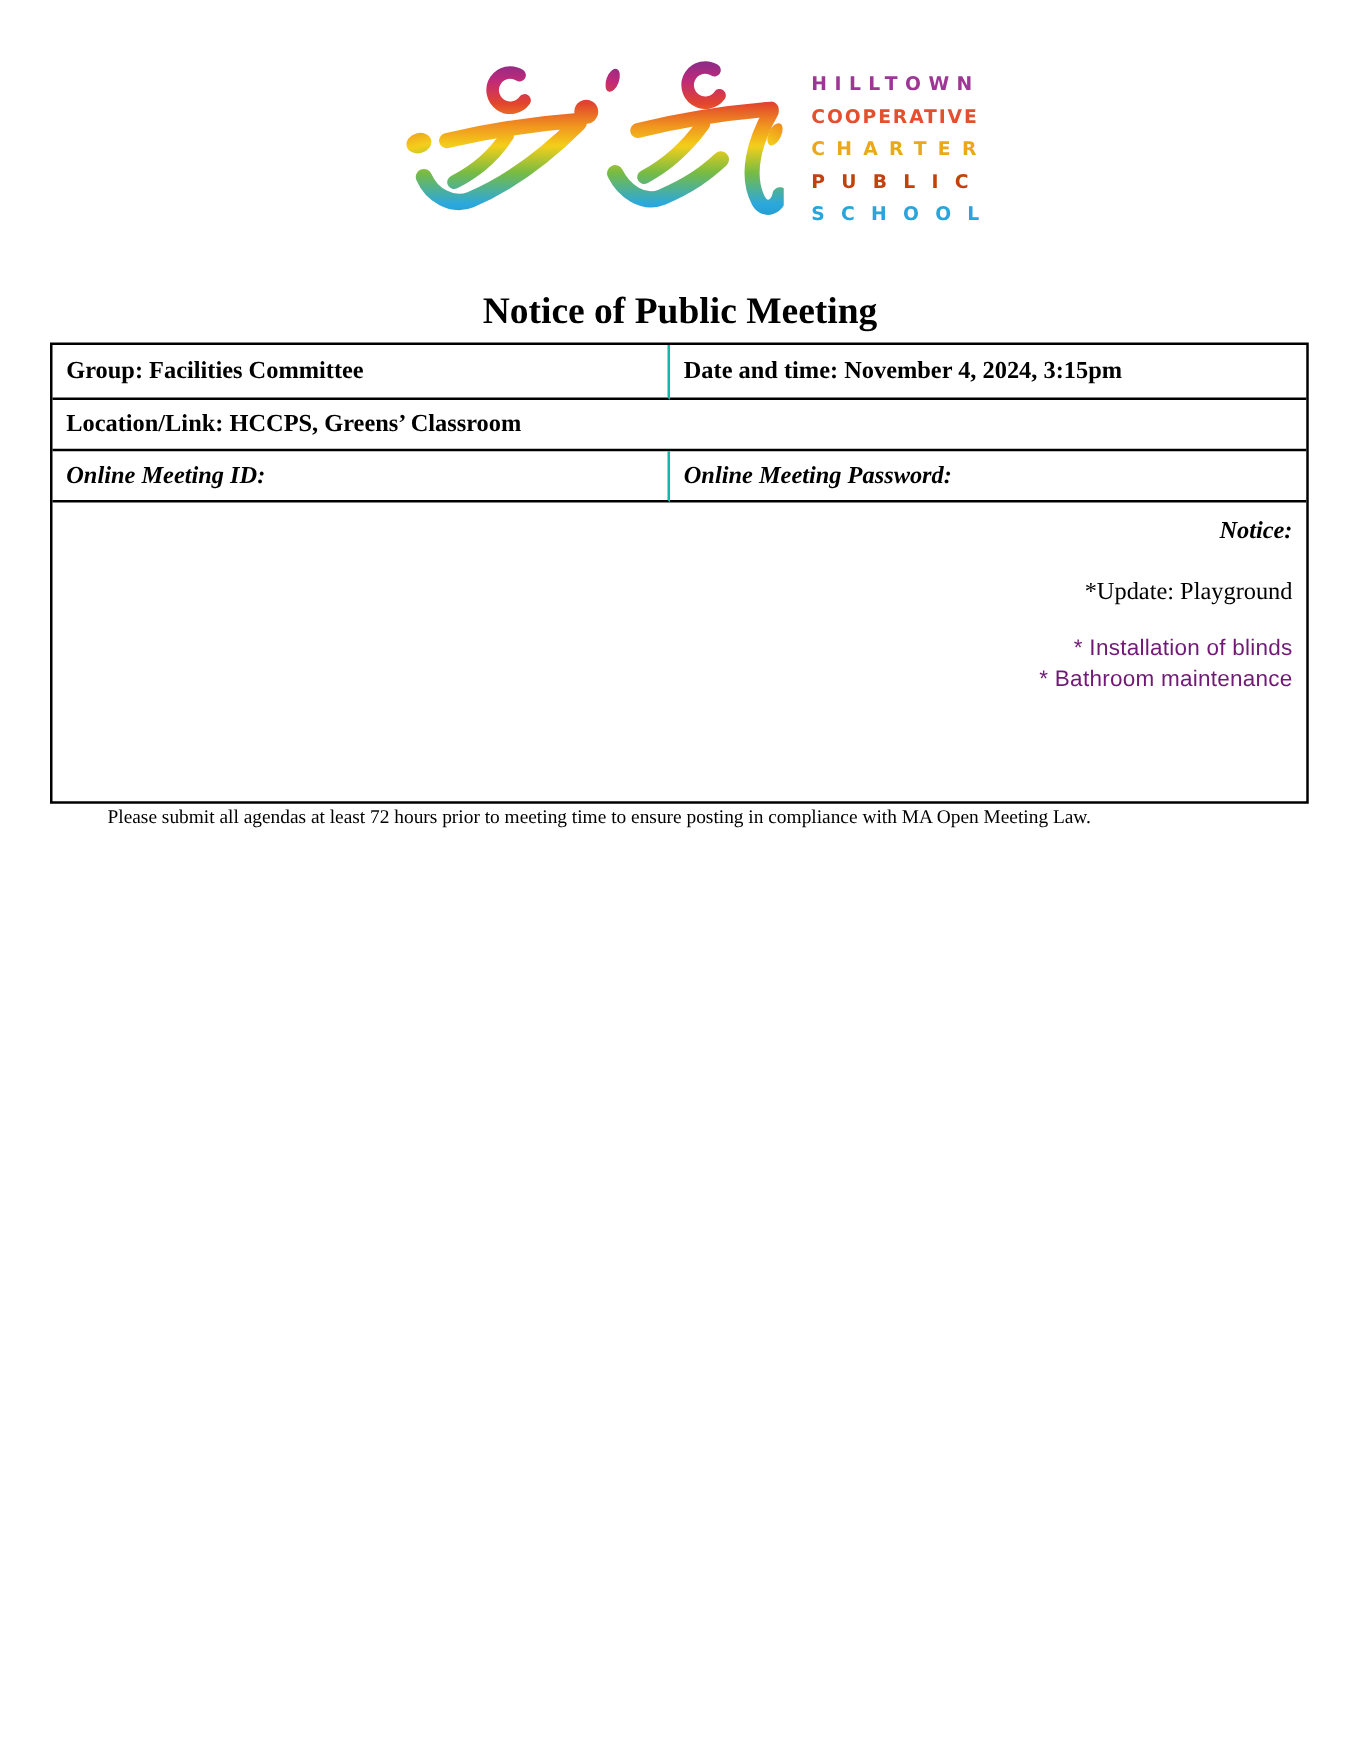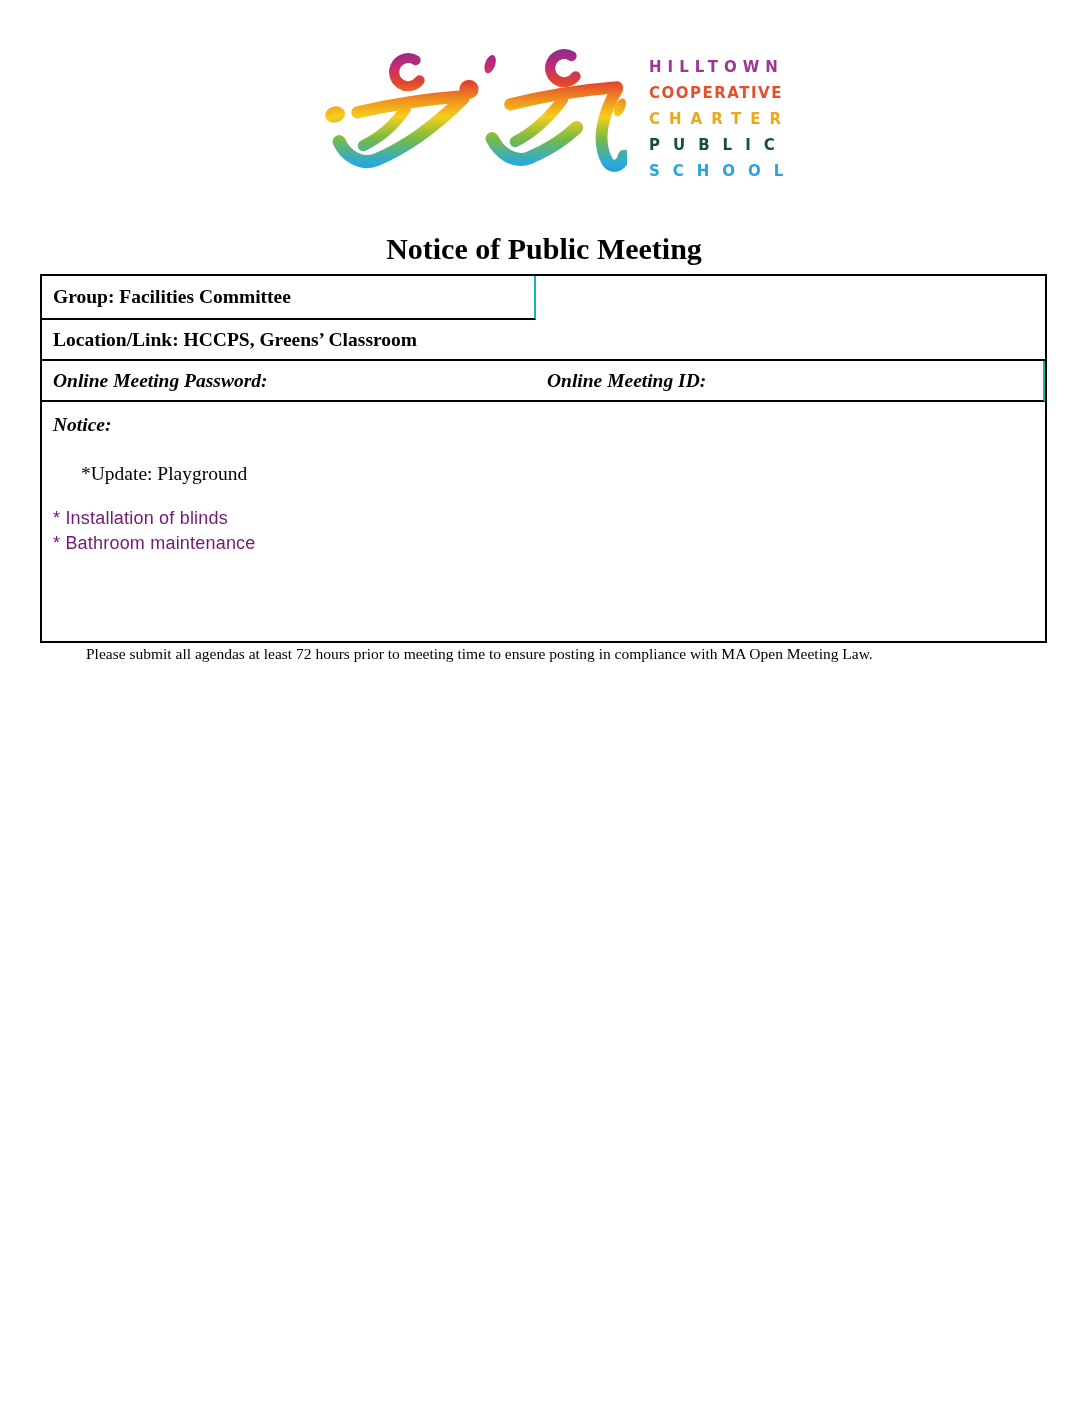--- a/index.html
+++ b/index.html
@@ -23,21 +23,21 @@
 
   
   .notice-table{position:absolute;left:40px;top:274px;width:1007px;box-sizing:border-box;
                 border:2px solid #000;display:grid;
                 grid-template-columns:494px 1fr;
                 grid-template-rows:44px 41px 41px 239px;}
   .cell{display:flex;align-items:center;padding:0 11px;box-sizing:border-box;
         font-family:"Liberation Serif",serif;font-weight:bold;font-size:19.5px;}
   .b-r{border-right:2px solid #14b8a6;}
   .b-b{border-bottom:2px solid #000;}
-  .span2{grid-column:1 / 3;}
+  .span2{grid-column:1 / 3;text-align:right;}
   .italic{font-style:italic;}
 
   .agenda-cell{display:block;padding:10px 11px;}
   .agenda-label{font-family:"Liberation Serif",serif;font-weight:bold;font-style:italic;
                 font-size:19.5px;margin-top:2px;}
   .agenda-update{font-family:"Liberation Serif",serif;font-size:19.5px;margin-top:27px;margin-left:28px;}
   .agenda-list{margin-top:21px;font-family:"Liberation Sans",sans-serif;font-size:18px;
                line-height:24.5px;letter-spacing:0.2px;color:#701a75;}
 
   
@@ -83,34 +83,35 @@
         <ellipse cx="20" cy="68" rx="10" ry="8" transform="rotate(-15 20 68)"></ellipse>
         <circle cx="153" cy="43" r="9.5"></circle>
         <ellipse cx="174" cy="18" rx="5" ry="9.5" transform="rotate(20 174 18)"></ellipse>
         <ellipse cx="303" cy="61" rx="5" ry="9.5" transform="rotate(25 303 61)"></ellipse>
       </g>
     </svg>
     <div class="wordmark">
       <div class="wm-ls0" style="color: rgb(156, 55, 148);">HILLTOWN</div>
       <div class="wm-ls1" style="color: rgb(228, 80, 46);">COOPERATIVE</div>
       <div class="wm-ls2" style="color: rgb(235, 168, 28);">CHARTER</div>
-      <div class="wm-ls3" style="color: #14532d;">PUBLIC</div>
+      <div class="wm-ls3" style="color: #c2410c;">PUBLIC</div>
       <div class="wm-ls4" style="color: rgb(42, 165, 219);">SCHOOL</div>
     </div>
   </header>
 
   <h1 class="title">Notice of Public Meeting</h1>
 
   <div class="notice-table">
     <div class="cell b-r b-b">Group: Facilities Committee</div>
+    <div class="cell b-b">Date and time: November 4, 2024, 3:15pm</div>
 
     <div class="cell b-b span2">Location/Link: HCCPS, Greens’ Classroom</div>
 
+    <div class="cell b-r b-b italic">Online Meeting ID:</div>
     <div class="cell b-b italic">Online Meeting Password:</div>
-    <div class="cell b-r b-b italic">Online Meeting ID:</div>
 
     <div class="agenda-cell span2">
       <div class="agenda-label">Notice:</div>
       <div class="agenda-update">*Update: Playground</div>
       <div class="agenda-list">
         <div>* Installation of blinds</div>
         <div>* Bathroom maintenance</div>
       </div>
     </div>
   </div>

